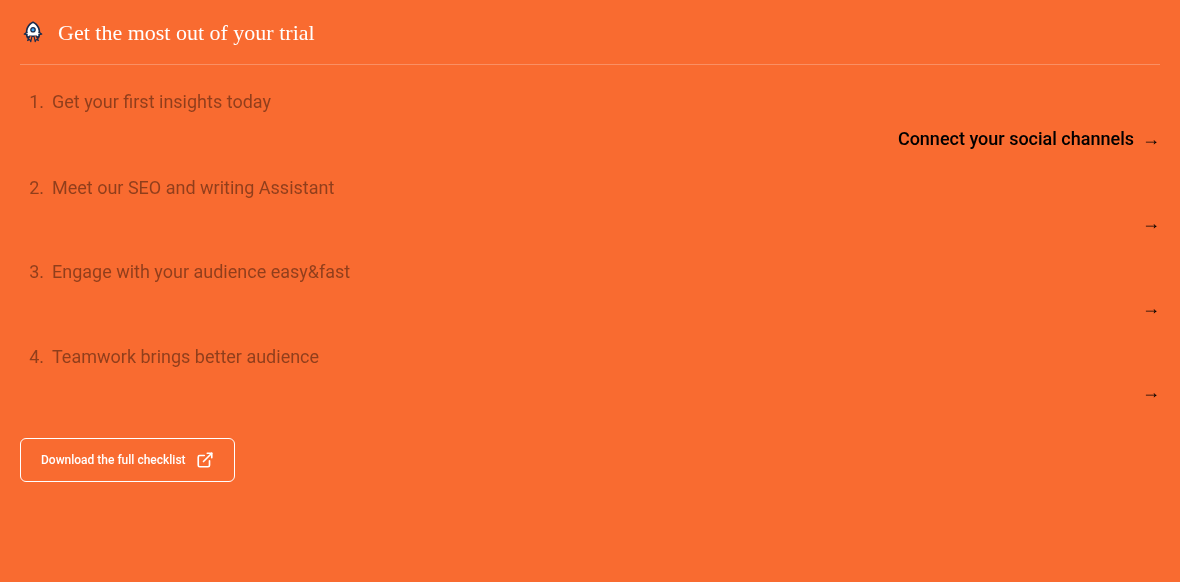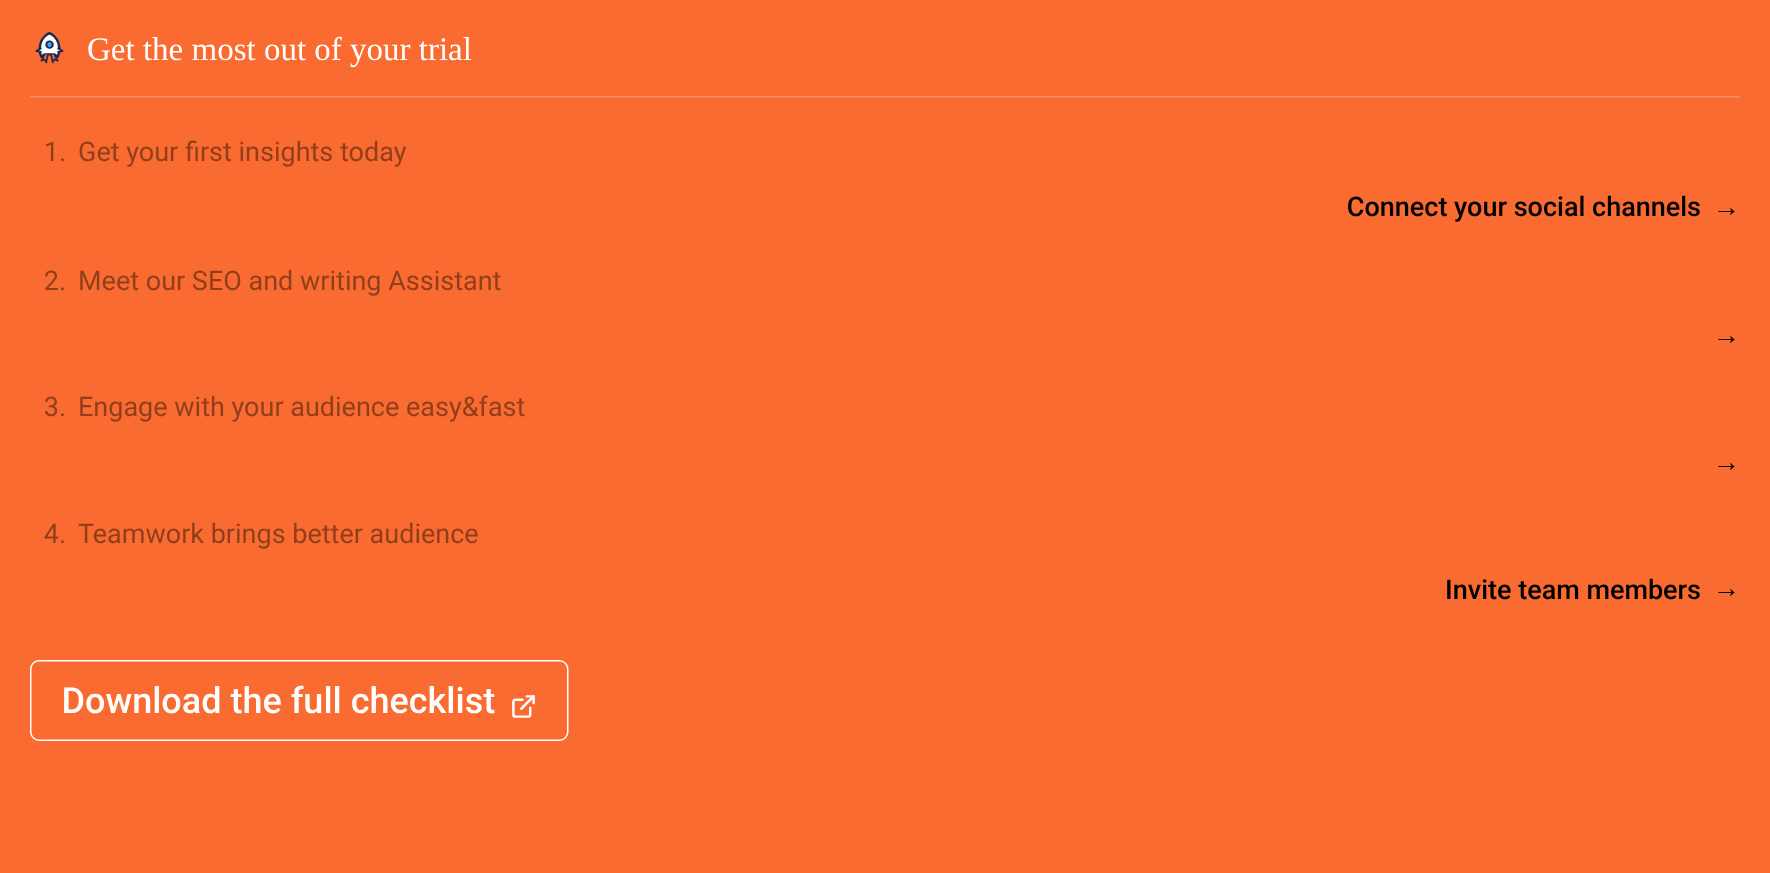--- a/index.html
+++ b/index.html
@@ -73,21 +73,21 @@
       line-height: 1;
     }
     .download-btn {
       display: inline-flex;
       align-items: center;
       gap: 10px;
       background: transparent;
       border: 1px solid #ffffff;
       border-radius: 6px;
       color: #ffffff;
-      font-size: 24px;
+      font-size: 12px;
       font-weight: 500;
       padding: 12px 20px;
       cursor: pointer;
       margin-top: 10px;
       font-family: inherit;
     }
     .external-icon {
       width: 18px;
       height: 18px;
       flex-shrink: 0;
@@ -136,21 +136,20 @@
     </div>
     <a class="step-action">
       <span class="arrow">→</span>
     </a>
   </li>
   <li class="step-item">
     <div class="step-desc">
       <span>Teamwork brings better audience</span>
     </div>
     <a class="step-action">
-      <span>Invite team members</span>
       <span class="arrow">→</span>
     </a>
   </li>
 </ol>
 
 <button class="download-btn">
   <span>Download the full checklist</span>
   <span class="external-icon">
     <svg viewBox="0 0 24 24" fill="none" stroke="#ffffff" stroke-width="2.2" stroke-linecap="round" stroke-linejoin="round">
       <path d="M18 13v6a2 2 0 0 1-2 2H5a2 2 0 0 1-2-2V8a2 2 0 0 1 2-2h6"></path>

